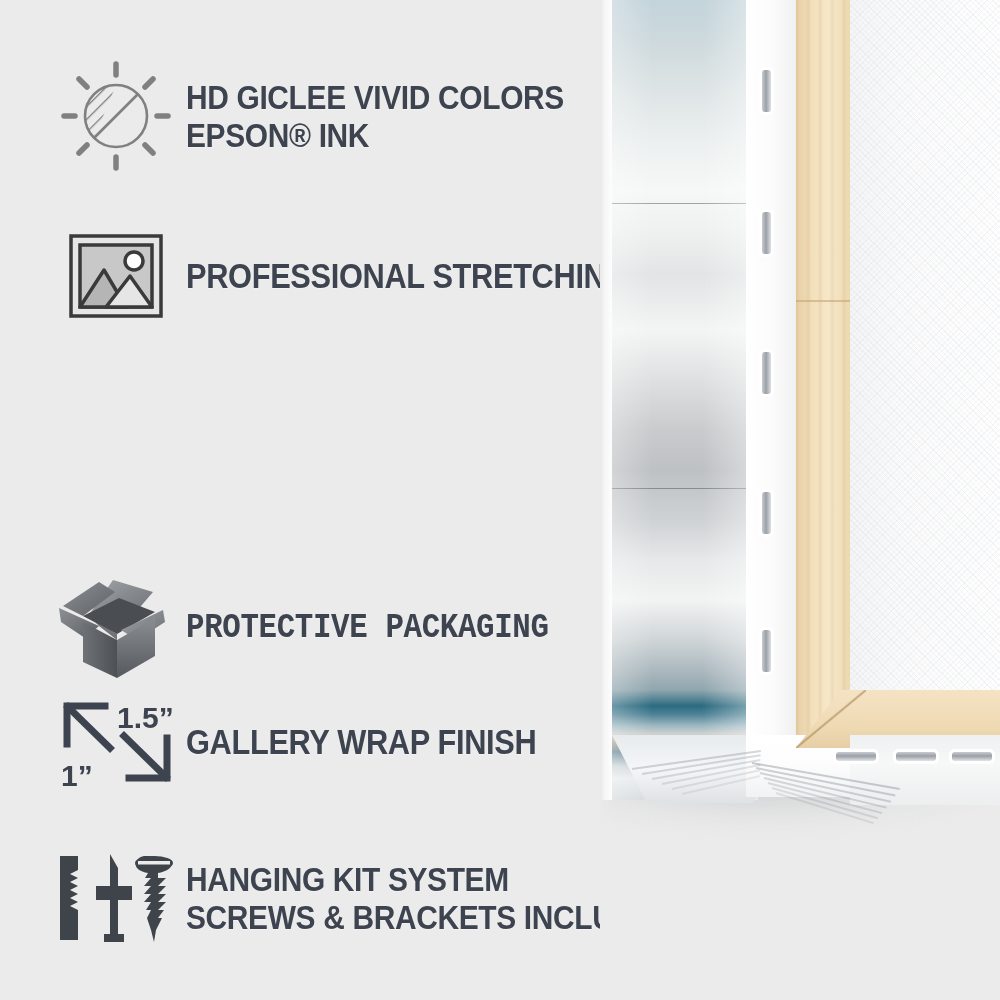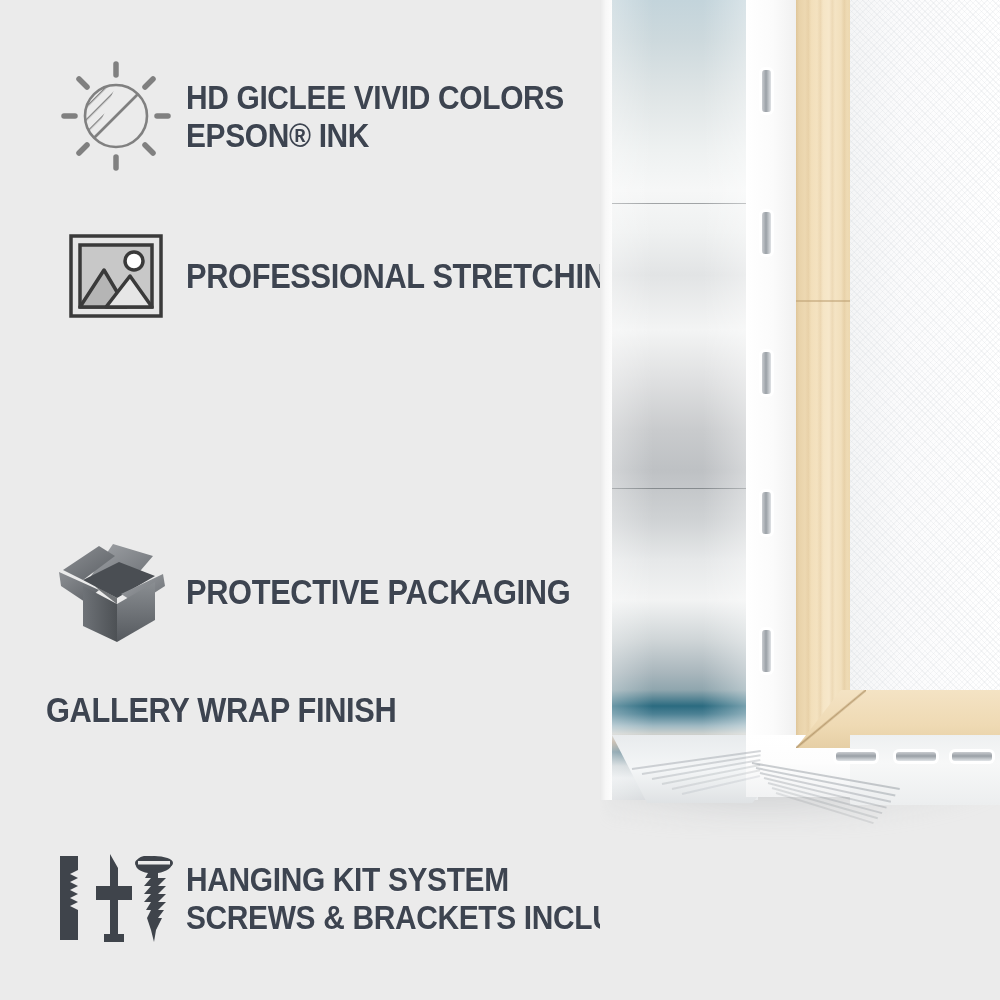--- a/index.html
+++ b/index.html
@@ -59,21 +59,21 @@
     white-space: pre;
     text-shadow: 0 1px 0 rgba(255,255,255,0.35);
   }
 
   .feature-label.two-line { font-size: 34px; line-height: 1.12; }
 
   
   #row-giclee      { top: 58px;  }
   #row-stretching  { top: 228px; }
   #row-pine        { top: 388px; }
-  #row-packaging   { top: 536px; }
+  #row-packaging   { top: 572px; font-family: Liberation Mono, monospace; }
   #row-wrap        { top: 692px; }
   #row-hanging     { top: 848px; }
 
   
   #canvas-photo {
     position: absolute;
     left: 600px;
     top: 0;
     width: 400px;
     height: 1000px;
@@ -346,20 +346,34 @@
 
           <path d="M28 50 L62 68 L62 106 L28 90 Z" fill="url(#bxSide)"></path>
           <path d="M62 68 L100 46 L100 84 L62 106 Z" fill="url(#bxFront)"></path>
           <path d="M44 54 L62 68 L62 62 L40 50 Z" fill="#3f4347" opacity="0.7"></path>
         </svg>
       </div>
       <div class="feature-label">PROTECTIVE PACKAGING</div>
     </div>
 
     <div class="feature-row" id="row-wrap">
+      <div class="feature-icon">
+        <svg width="122" height="100" viewBox="0 0 122 100">
+          <g stroke="#3d4450" stroke-width="7" fill="none" stroke-linecap="square">
+
+            <path d="M12 52 L12 14 L50 14"></path>
+            <path d="M13 15 L55 56"></path>
+
+            <path d="M112 46 L112 86 L74 86"></path>
+            <path d="M111 85 L69 44"></path>
+          </g>
+          <text x="62" y="36" fill="#3d4450" font-family="'Liberation Sans', sans-serif" font-size="30" font-weight="bold">1.5”</text>
+          <text x="6" y="94" fill="#3d4450" font-family="'Liberation Sans', sans-serif" font-size="30" font-weight="bold">1”</text>
+        </svg>
+      </div>
       <div class="feature-label">GALLERY WRAP FINISH</div>
     </div>
 
     <div class="feature-row" id="row-hanging">
       <div class="feature-icon">
         <svg width="124" height="100" viewBox="0 0 124 100">
           <g fill="#3f444b">
 
             <path d="M6 8 L24 8 L24 22 L16 26 L24 30 L16 34 L24 38 L16 42 L24 46 L16 50 L24 54 L16 58 L24 62 L24 92 L6 92 Z"></path>
 

